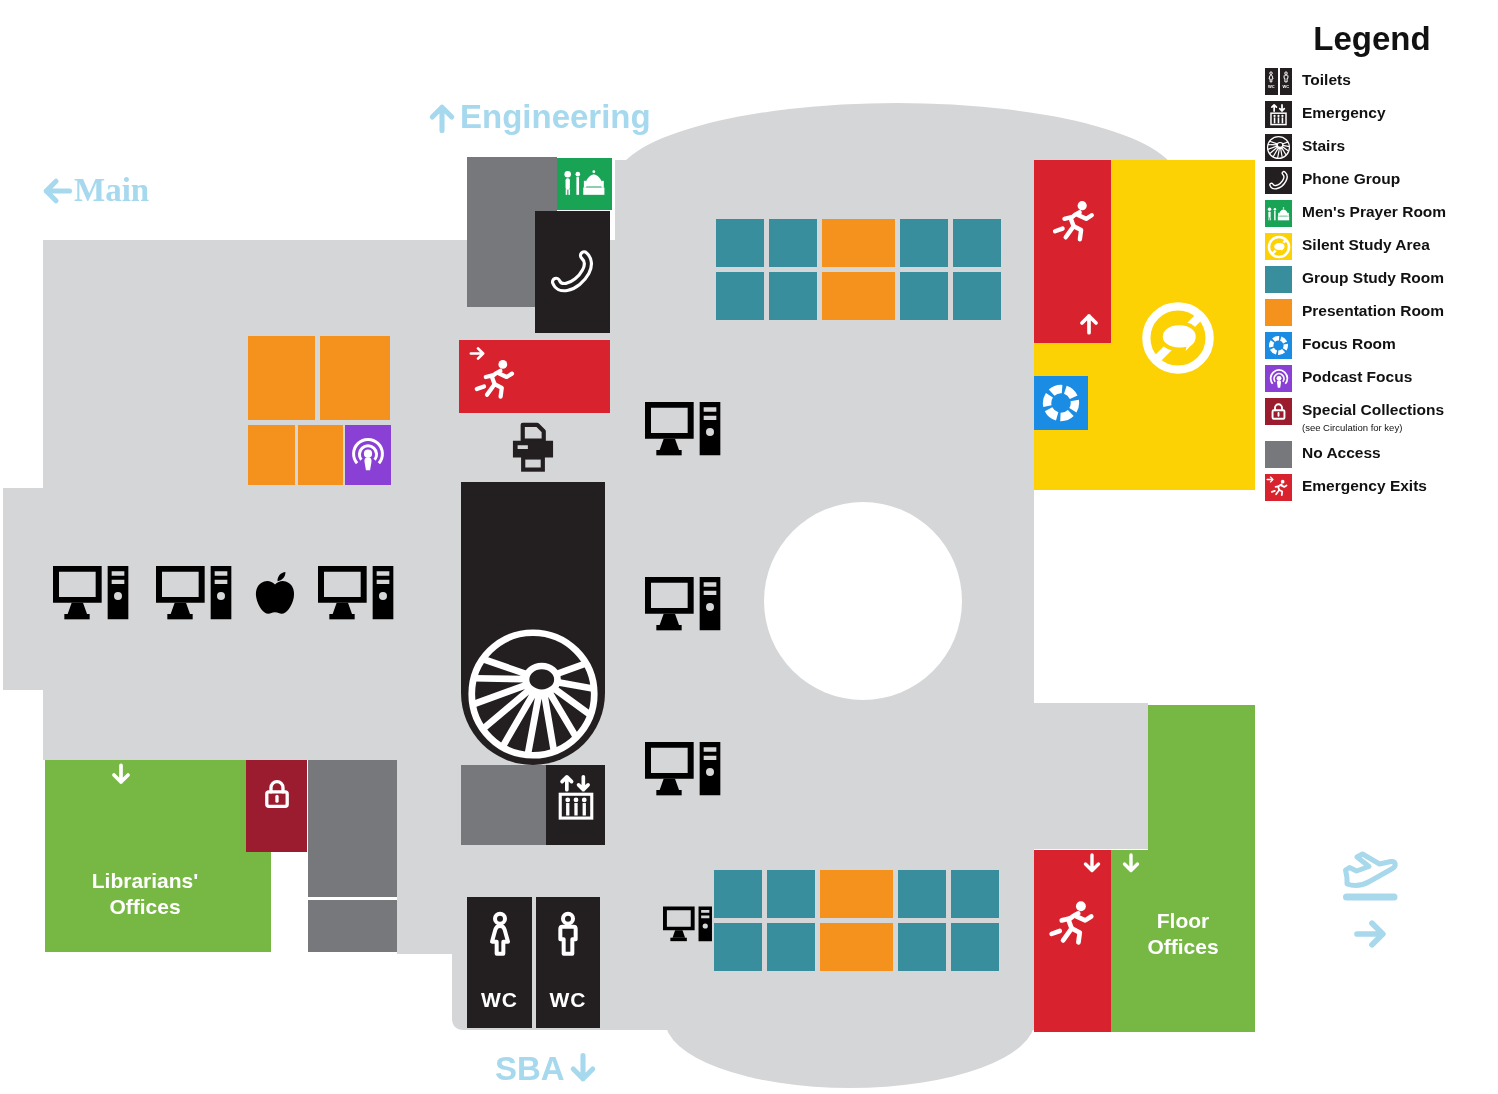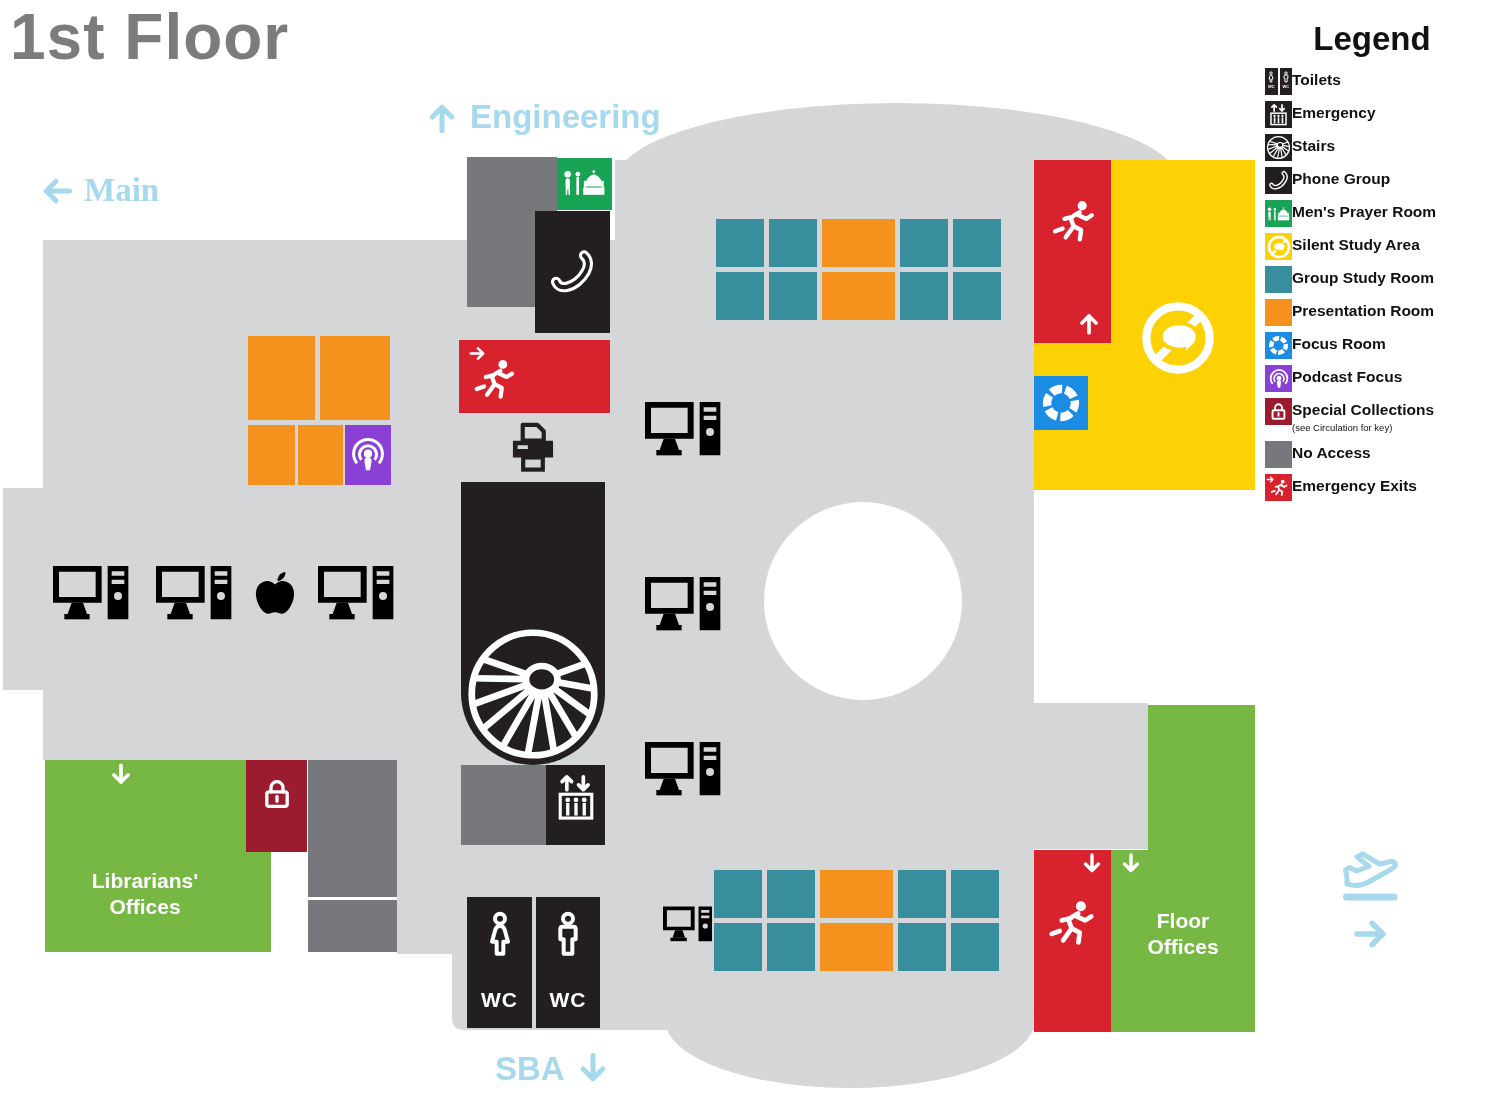--- a/index.html
+++ b/index.html
@@ -2,21 +2,21 @@
 <html><head>
 <meta charset="utf-8">
 <style>
   html,body{margin:0;padding:0;background:#fff;}
   .canvas{position:relative;width:1498px;height:1094px;background:#fff;overflow:hidden;
           font-family:"Liberation Sans",sans-serif;}
   .abs{position:absolute;}
   svg{display:block;}
   
   .floor-title{left:10px;top:0px;font-size:64px;font-weight:bold;color:#7c7c7c;letter-spacing:1px;}
-  .nav-label{color:#a6d9ee;font-size:33px;font-weight:bold;display:flex;align-items:center;gap:10px;}
+  .nav-label{color:#a6d9ee;font-size:33px;font-weight:bold;display:flex;align-items:center;}
   .room-text{color:#fff;font-weight:bold;font-size:21px;line-height:1.25;text-align:center;}
   .wc-text{color:#fff;font-weight:bold;font-size:21px;letter-spacing:1px;text-align:center;width:100%;bottom:16px;}
   
   .blk-gray{background:#77787c;}
   .blk-black{background:#231f20;}
   .blk-red{background:#d8232f;}
   .blk-darkred{background:#9b1b2f;}
   .blk-green{background:#76b843;}
   .blk-prayer{background:#18a355;}
   .blk-yellow{background:#fdd205;}
@@ -26,21 +26,21 @@
   .cell-orange{background:#f5921e;}
   .grid{display:grid;grid-template-columns:48px 48px 73px 48px 48px;grid-template-rows:48px 48px;gap:5px;}
   .ic{color:#fff;}
   .ic-black{color:#231f20;}
   .rot-up{transform:rotate(-90deg);}
   .rot-down{transform:rotate(90deg);}
   .rot-left{transform:rotate(180deg);}
   
   .legend{left:1265px;top:20px;width:214px;}
   .legend-title{font-size:33px;font-weight:bold;color:#111;text-align:center;margin:0 0 10px 0;}
-  .legend-row{display:flex;align-items:flex-start;margin-bottom:6px;}
+  .legend-row{display:flex;align-items:flex-start;gap:10px;margin-bottom:6px;}
   .legend-icon{width:27px;height:27px;flex:0 0 27px;display:flex;align-items:center;justify-content:center;position:relative;}
   .legend-label{font-size:15.5px;font-weight:bold;color:#111;padding-top:4px;line-height:1.05;}
   .legend-sub{font-size:9.5px;font-weight:normal;color:#111;}
   .wc-mini{width:12.5px;height:27px;background:#231f20;display:flex;flex-direction:column;align-items:center;justify-content:flex-start;padding-top:2px;box-sizing:border-box;}
   .wc-mini span{color:#fff;font-size:4px;font-weight:bold;line-height:1;}
 </style>
 </head>
 <body>
 
 <svg width="0" height="0" style="position:absolute">
@@ -166,21 +166,20 @@
       <path d="M452,897 H665 V1030 H464 Q452,1030 452,1018 Z"></path>
       <rect x="615" y="160" width="419" height="870"></rect>
       <ellipse cx="897" cy="182" rx="282" ry="79"></ellipse>
       <ellipse cx="850" cy="1020" rx="185" ry="68"></ellipse>
       <rect x="1033" y="703" width="115" height="146"></rect>
     </g>
   </svg>
 
   <div class="abs" style="left:764px;top:502px;width:198px;height:198px;background:#fff;border-radius:50%;"></div>
 
-  <div class="abs floor-title">1st Floor</div>
   <div class="abs nav-label" style="left:38px;top:172px;font-family:Liberation Serif, serif;">
     <svg class="rot-left" width="36" height="36" style="color:#a6d9ee">
         <use href="#sym-arrow"></use>
       </svg>
     <span>Main</span>
   </div>
   <div class="abs nav-label" style="left:424px;top:98px;">
     <svg class="rot-up" width="36" height="36" style="color:#a6d9ee">
         <use href="#sym-arrow"></use>
       </svg>

